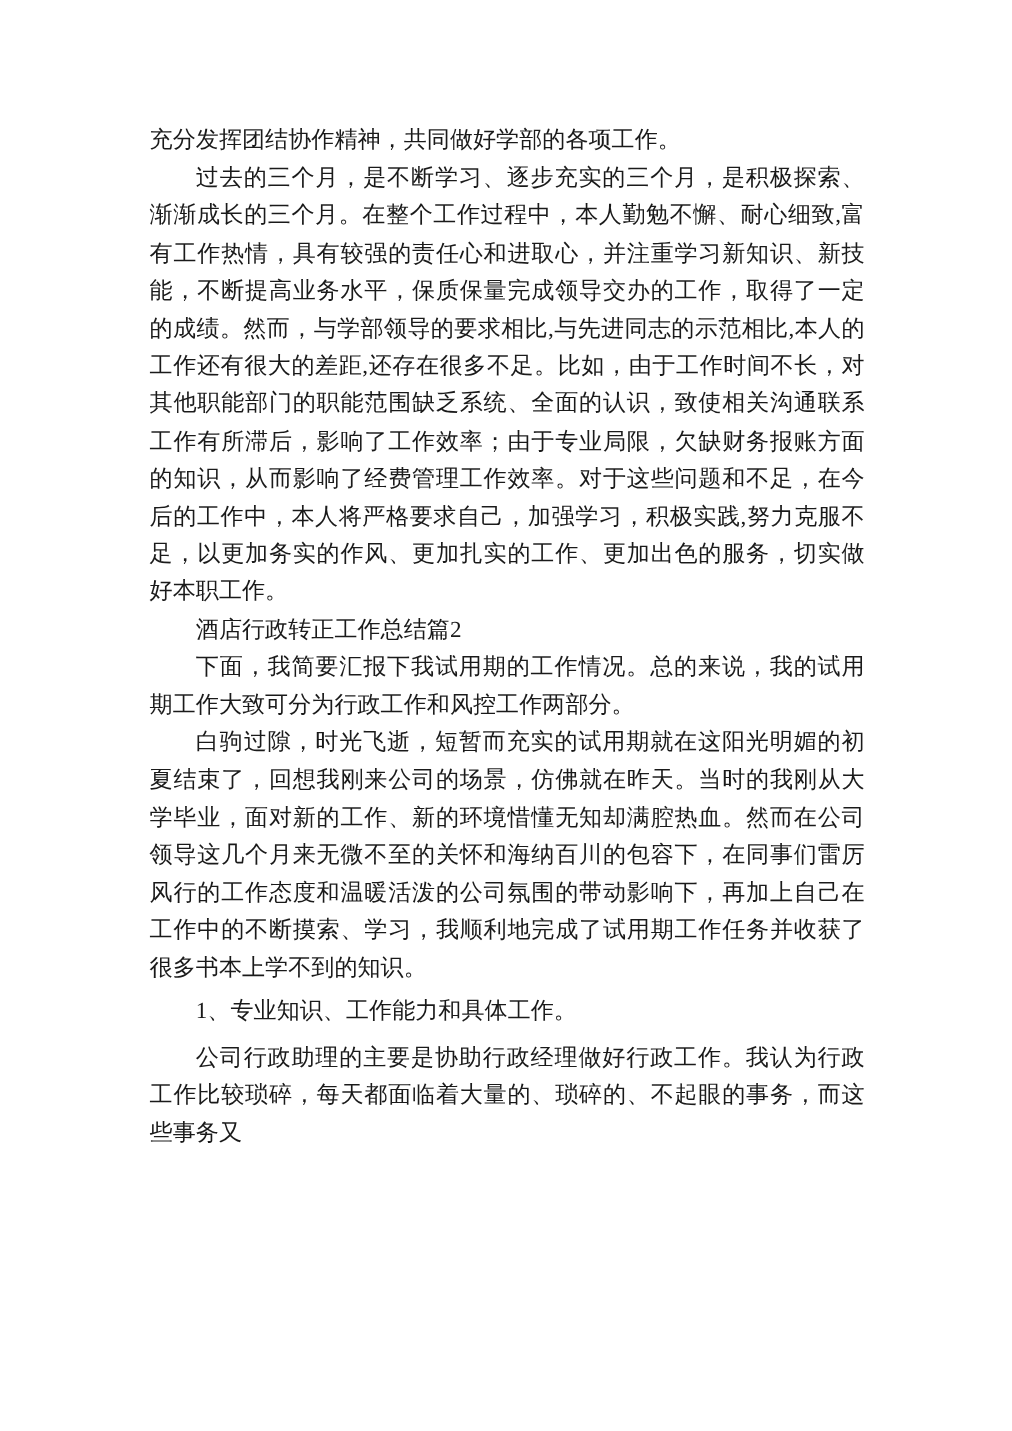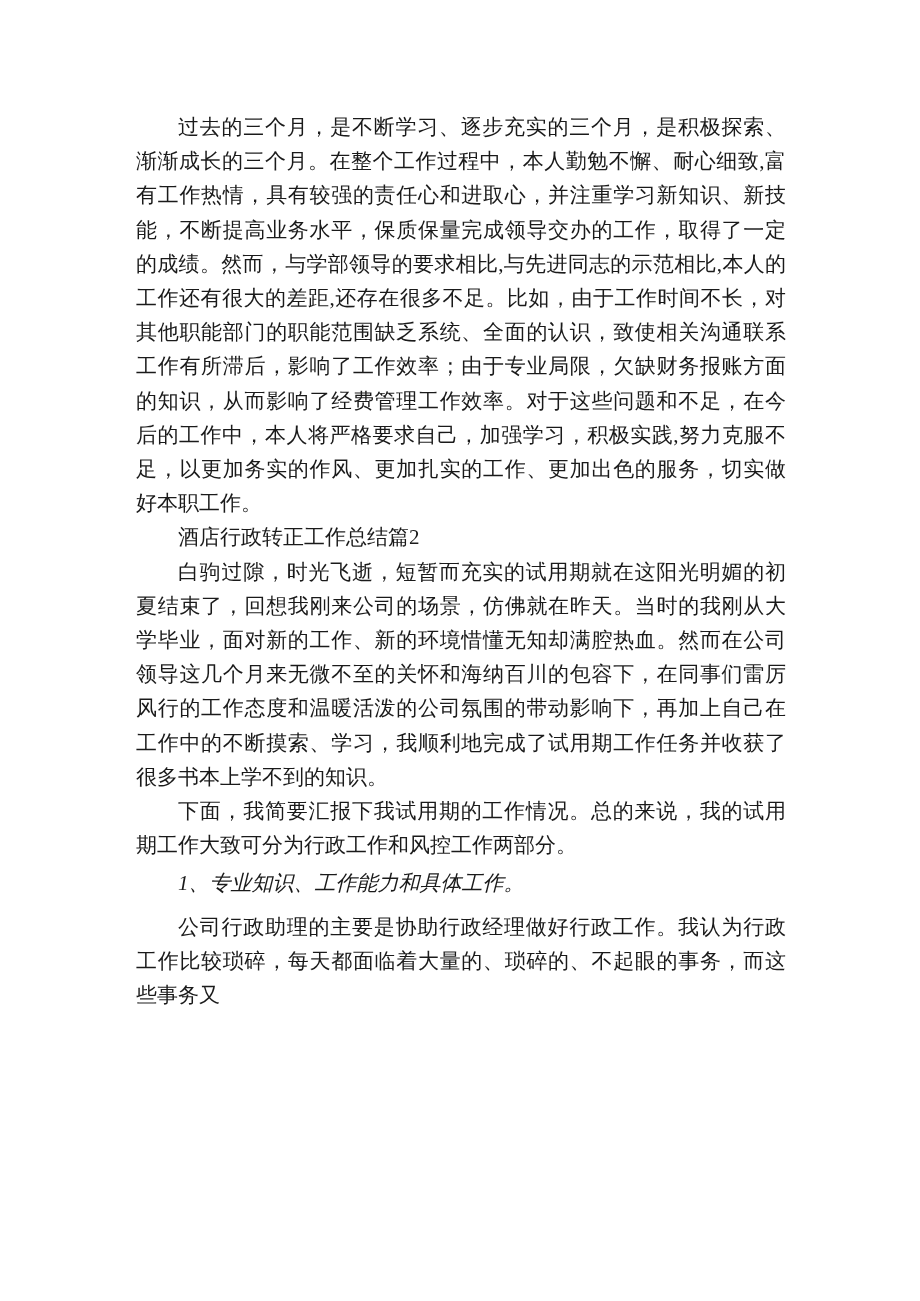--- a/index.html
+++ b/index.html
@@ -30,26 +30,26 @@
     margin: 0;
     padding: 0;
     text-indent: 42px; 
   }
   .doc-page p.flush {
     text-indent: 0;   
   }
   .doc-page p.num-heading {
     margin-top: 4px;
     margin-bottom: 9px;
-    font-style: italic;
   }
 </style>
 </head>
 <body>
 
 <div class="doc-page">
+  <p class="flush">充分发挥团结协作精神，共同做好学部的各项工作。</p>
   <p>过去的三个月，是不断学习、逐步充实的三个月，是积极探索、渐渐成长的三个月。在整个工作过程中，本人勤勉不懈、耐心细致,富有工作热情，具有较强的责任心和进取心，并注重学习新知识、新技能，不断提高业务水平，保质保量完成领导交办的工作，取得了一定的成绩。然而，与学部领导的要求相比,与先进同志的示范相比,本人的工作还有很大的差距,还存在很多不足。比如，由于工作时间不长，对其他职能部门的职能范围缺乏系统、全面的认识，致使相关沟通联系工作有所滞后，影响了工作效率；由于专业局限，欠缺财务报账方面的知识，从而影响了经费管理工作效率。对于这些问题和不足，在今后的工作中，本人将严格要求自己，加强学习，积极实践,努力克服不足，以更加务实的作风、更加扎实的工作、更加出色的服务，切实做好本职工作。</p>
   <p>酒店行政转正工作总结篇2</p>
+  <p>下面，我简要汇报下我试用期的工作情况。总的来说，我的试用期工作大致可分为行政工作和风控工作两部分。</p>
   <p>白驹过隙，时光飞逝，短暂而充实的试用期就在这阳光明媚的初夏结束了，回想我刚来公司的场景，仿佛就在昨天。当时的我刚从大学毕业，面对新的工作、新的环境惜懂无知却满腔热血。然而在公司领导这几个月来无微不至的关怀和海纳百川的包容下，在同事们雷厉风行的工作态度和温暖活泼的公司氛围的带动影响下，再加上自己在工作中的不断摸索、学习，我顺利地完成了试用期工作任务并收获了很多书本上学不到的知识。</p>
-  <p>下面，我简要汇报下我试用期的工作情况。总的来说，我的试用期工作大致可分为行政工作和风控工作两部分。</p>
   <p class="num-heading">1、专业知识、工作能力和具体工作。</p>
   <p>公司行政助理的主要是协助行政经理做好行政工作。我认为行政工作比较琐碎，每天都面临着大量的、琐碎的、不起眼的事务，而这些事务又</p>
 </div>
 
 </body></html>

